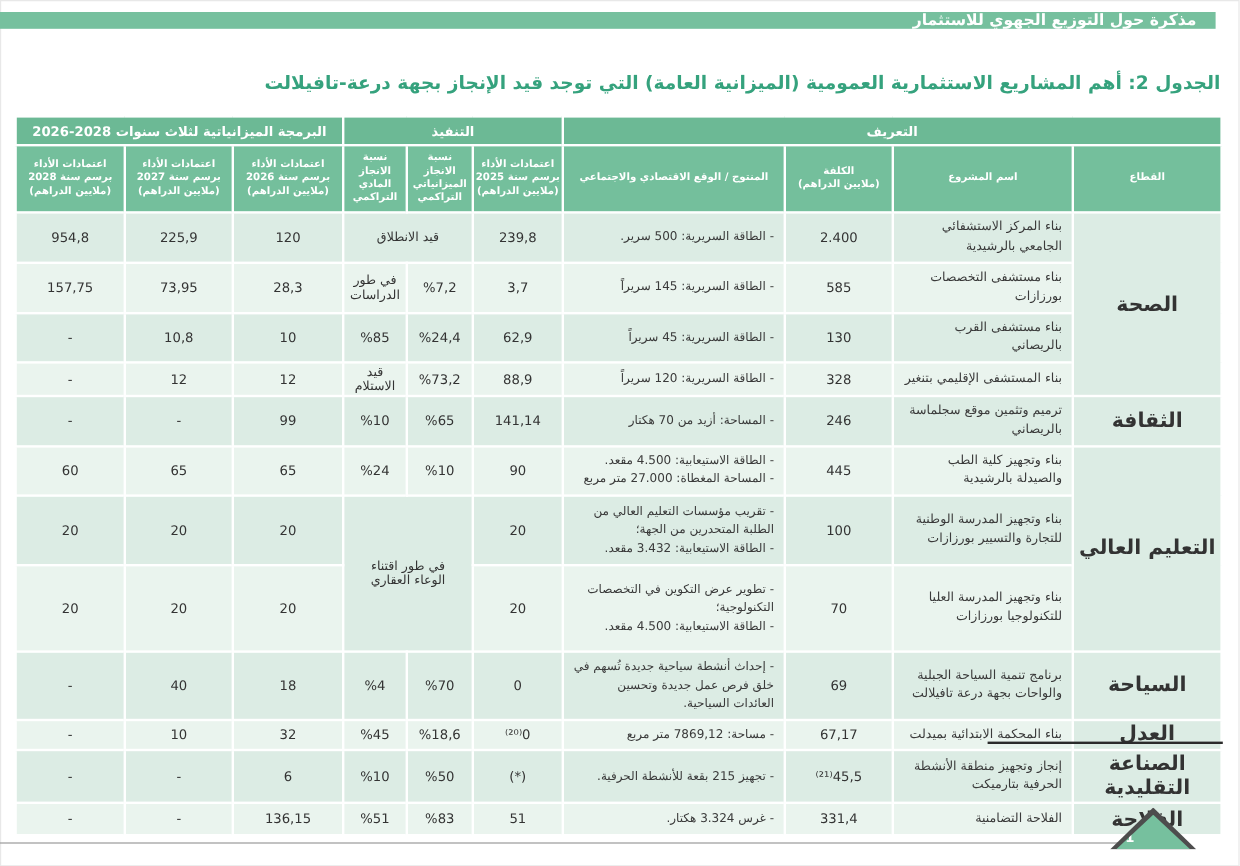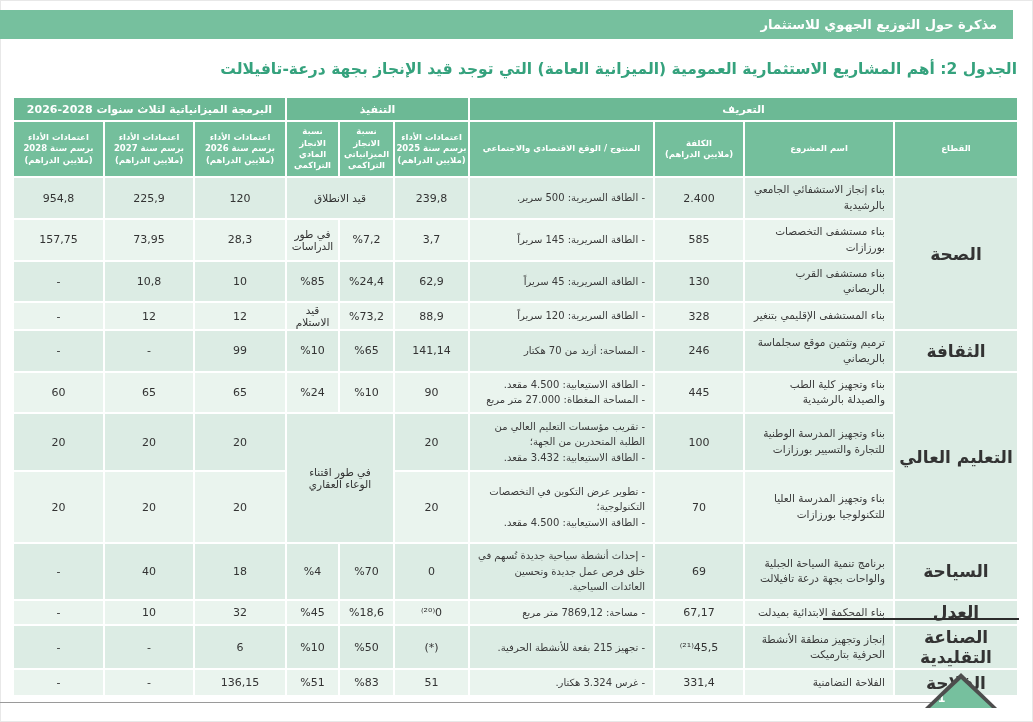--- a/index.html
+++ b/index.html
@@ -3,21 +3,21 @@
 <meta charset="utf-8">
 <style>
   html,body{margin:0;padding:0;}
   body{
     width:1033px;height:722px;position:relative;background:#ffffff;
     font-family:"DejaVu Sans",sans-serif;color:#333;overflow:hidden;
     box-shadow:inset 0 0 0 1px #e8e8e8;
   }
   
   .topbar{
-    position:absolute;top:10px;right:20px;left:0;height:29px;
+    position:absolute;top:10px;right:20px;left:0;height:14px;
     background:#76c09e;color:#ffffff;font-weight:bold;font-size:13px;
     display:flex;align-items:center;justify-content:flex-start;
     padding-right:16px;box-sizing:border-box;
   }
   
   .table-title{
     position:absolute;top:60px;right:16px;left:16px;text-align:right;
     color:#35a27d;font-weight:bold;font-size:15.5px;
   }
   
@@ -114,21 +114,21 @@
 (ملايين الدراهم)</th>
       <th>اعتمادات الأداء
 برسم سنة 2028
 (ملايين الدراهم)</th>
     </tr>
   </thead>
   <tbody>
 
     <tr class="dark r-h1">
       <th class="sector" rowspan="4">الصحة</th>
-      <td class="proj">بناء إنجاز الاستشفائي الجامعي بالرشيدية</td>
+      <td class="proj">بناء المركز الاستشفائي الجامعي بالرشيدية</td>
       <td class="num">2.400</td>
       <td class="prod">- الطاقة السريرية: 500 سرير.</td>
       <td class="num">239,8</td>
       <td class="status" colspan="2">قيد الانطلاق</td>
       <td class="num">120</td>
       <td class="num">225,9</td>
       <td class="num">954,8</td>
     </tr>
     <tr class="light r-h2">
       <td class="proj">بناء مستشفى التخصصات بورزازات</td>

